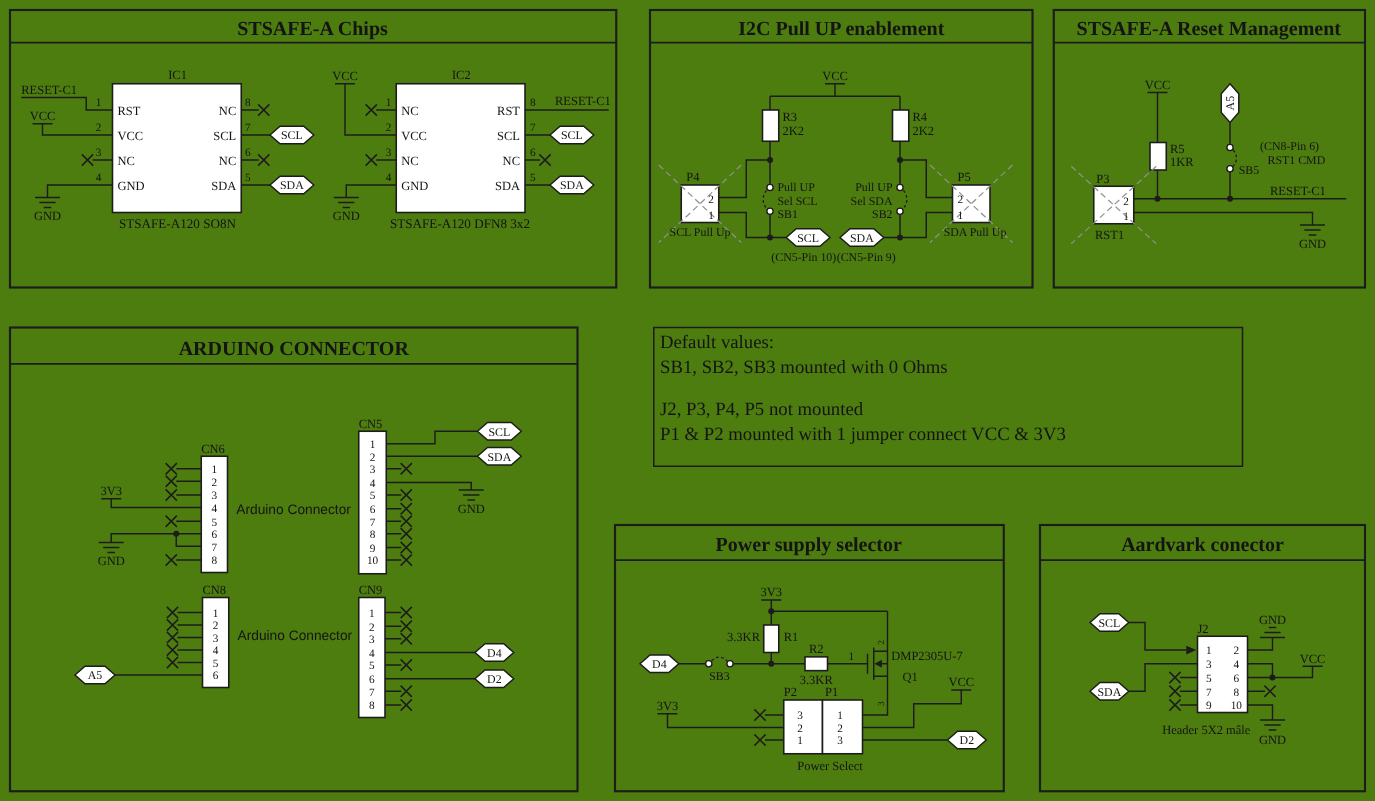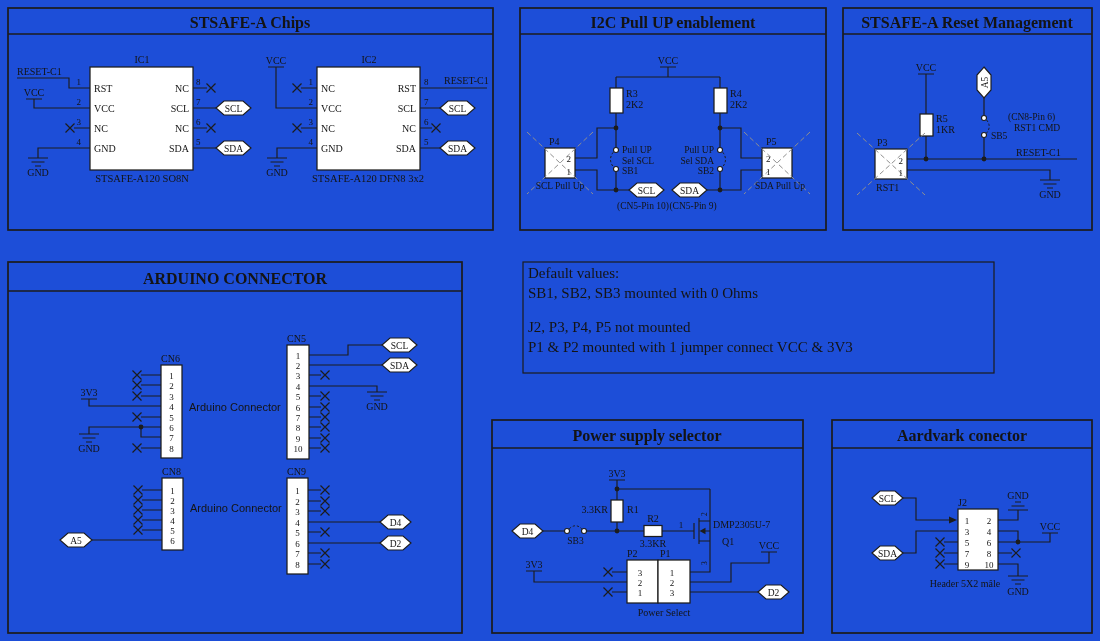--- a/index.html
+++ b/index.html
@@ -1,16 +1,16 @@
 <!DOCTYPE html>
 <html><head>
 <meta charset="utf-8">
 <style>
   html,body{margin:0;padding:0;background:#fff;}
-  #canvas{width:1100px;height:641px;position:relative;background:#1d4ed8;}
+  #canvas{width:1100px;height:641px;position:relative;background:#4d7c0f;}
   svg{display:block;}
   .bx{fill:none;stroke:#1c1c1c;stroke-width:1.7;}
   .bx2{fill:none;stroke:#1c1c1c;stroke-width:1.2;}
   .sep{stroke:#1c1c1c;stroke-width:1.4;fill:none;}
   .w{stroke:#1c1c1c;stroke-width:1.15;fill:none;}
   .cb{fill:#fff;stroke:#1c1c1c;stroke-width:1.25;}
   .tag{fill:#fff;stroke:#1c1c1c;stroke-width:1.15;}
   .xw{stroke:#1c1c1c;stroke-width:1.2;fill:none;}
   .dotf{fill:#1c1c1c;stroke:none;}
   .ocf{fill:#fff;stroke:#1c1c1c;stroke-width:1.1;}

